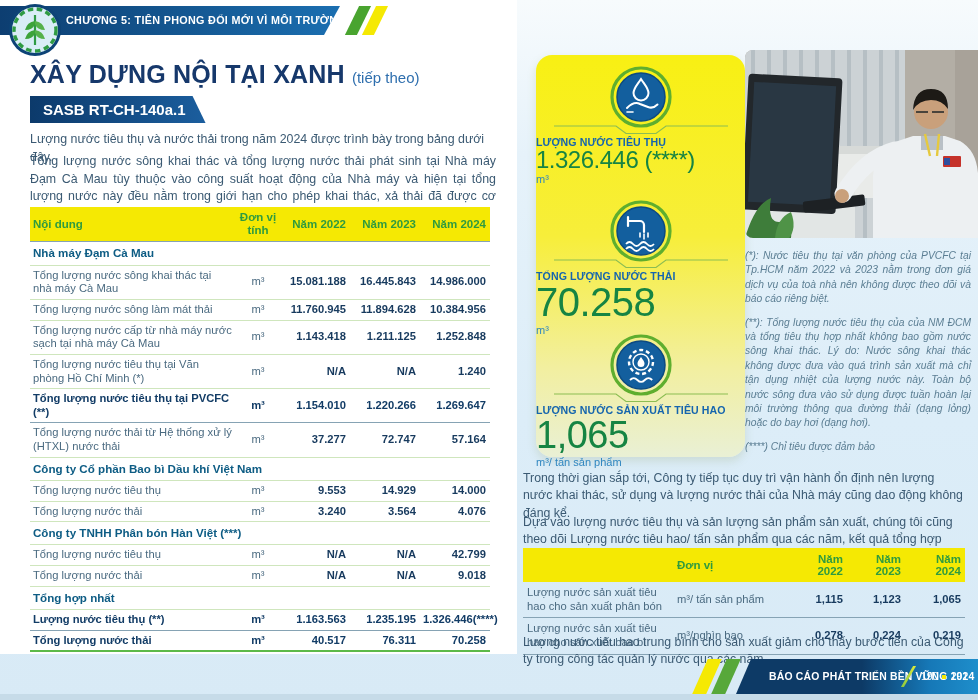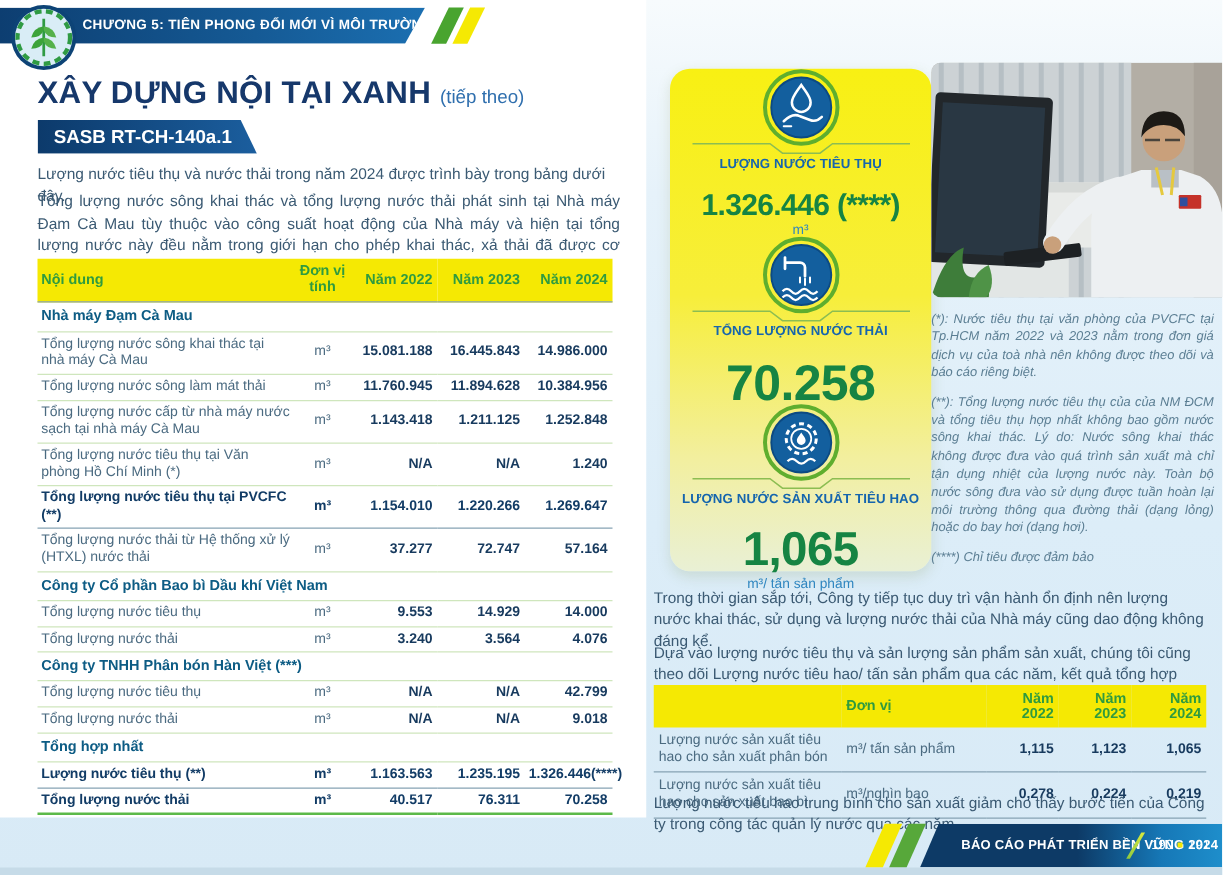--- a/index.html
+++ b/index.html
@@ -53,25 +53,25 @@
   #water-table tr.total td { color:#123c66; font-weight:bold; border-top:1.5px solid #86a3b4; border-bottom:1.5px solid #86a3b4; }
   #water-table tr.total td.num { color:#123c66; }
   #water-table tr:last-child td { border-bottom:2px solid #5cb949; }
 
   
   #stats-card {
     position:absolute; left:536px; top:55px; width:209px; height:402px; border-radius:16px;
     background:linear-gradient(180deg,#f8f013 0%,#f7ee3a 45%,#f2efa0 78%,#e9f0d5 100%);
     box-shadow:0 4px 10px rgba(120,140,60,.18);
   }
-  .stat-block { text-align:center; height:134px; }
+  .stat-block { padding-top:11px; height:134px; }
   .stat-icon { display:block; margin:0 auto; }
   .stat-bracket { display:block; margin:-3px auto 1px; }
   .stat-label { font-size:10.6px; font-weight:bold; color:#1565ae; letter-spacing:.1px; }
-  .stat-value { font-weight:700; color:#168443; line-height:1.02; letter-spacing:-.5px;margin-top:16px; }
+  .stat-value { font-weight:400; color:#168443; line-height:1.02; letter-spacing:-.5px; }
   .v-size-0 { font-size:24px; }
   .v-size-1 { font-size:40px; }
   .v-size-2 { font-size:38px; }
   .stat-unit { font-size:11px; color:#2f86c0; margin-top:1px; }
 
   
   #photo { position:absolute; left:745px; top:50px; width:233px; height:188px; border-radius:8px 0 0 8px; overflow:hidden; }
 
   
   #footnotes { position:absolute; left:745px; top:249px; width:226px; }

